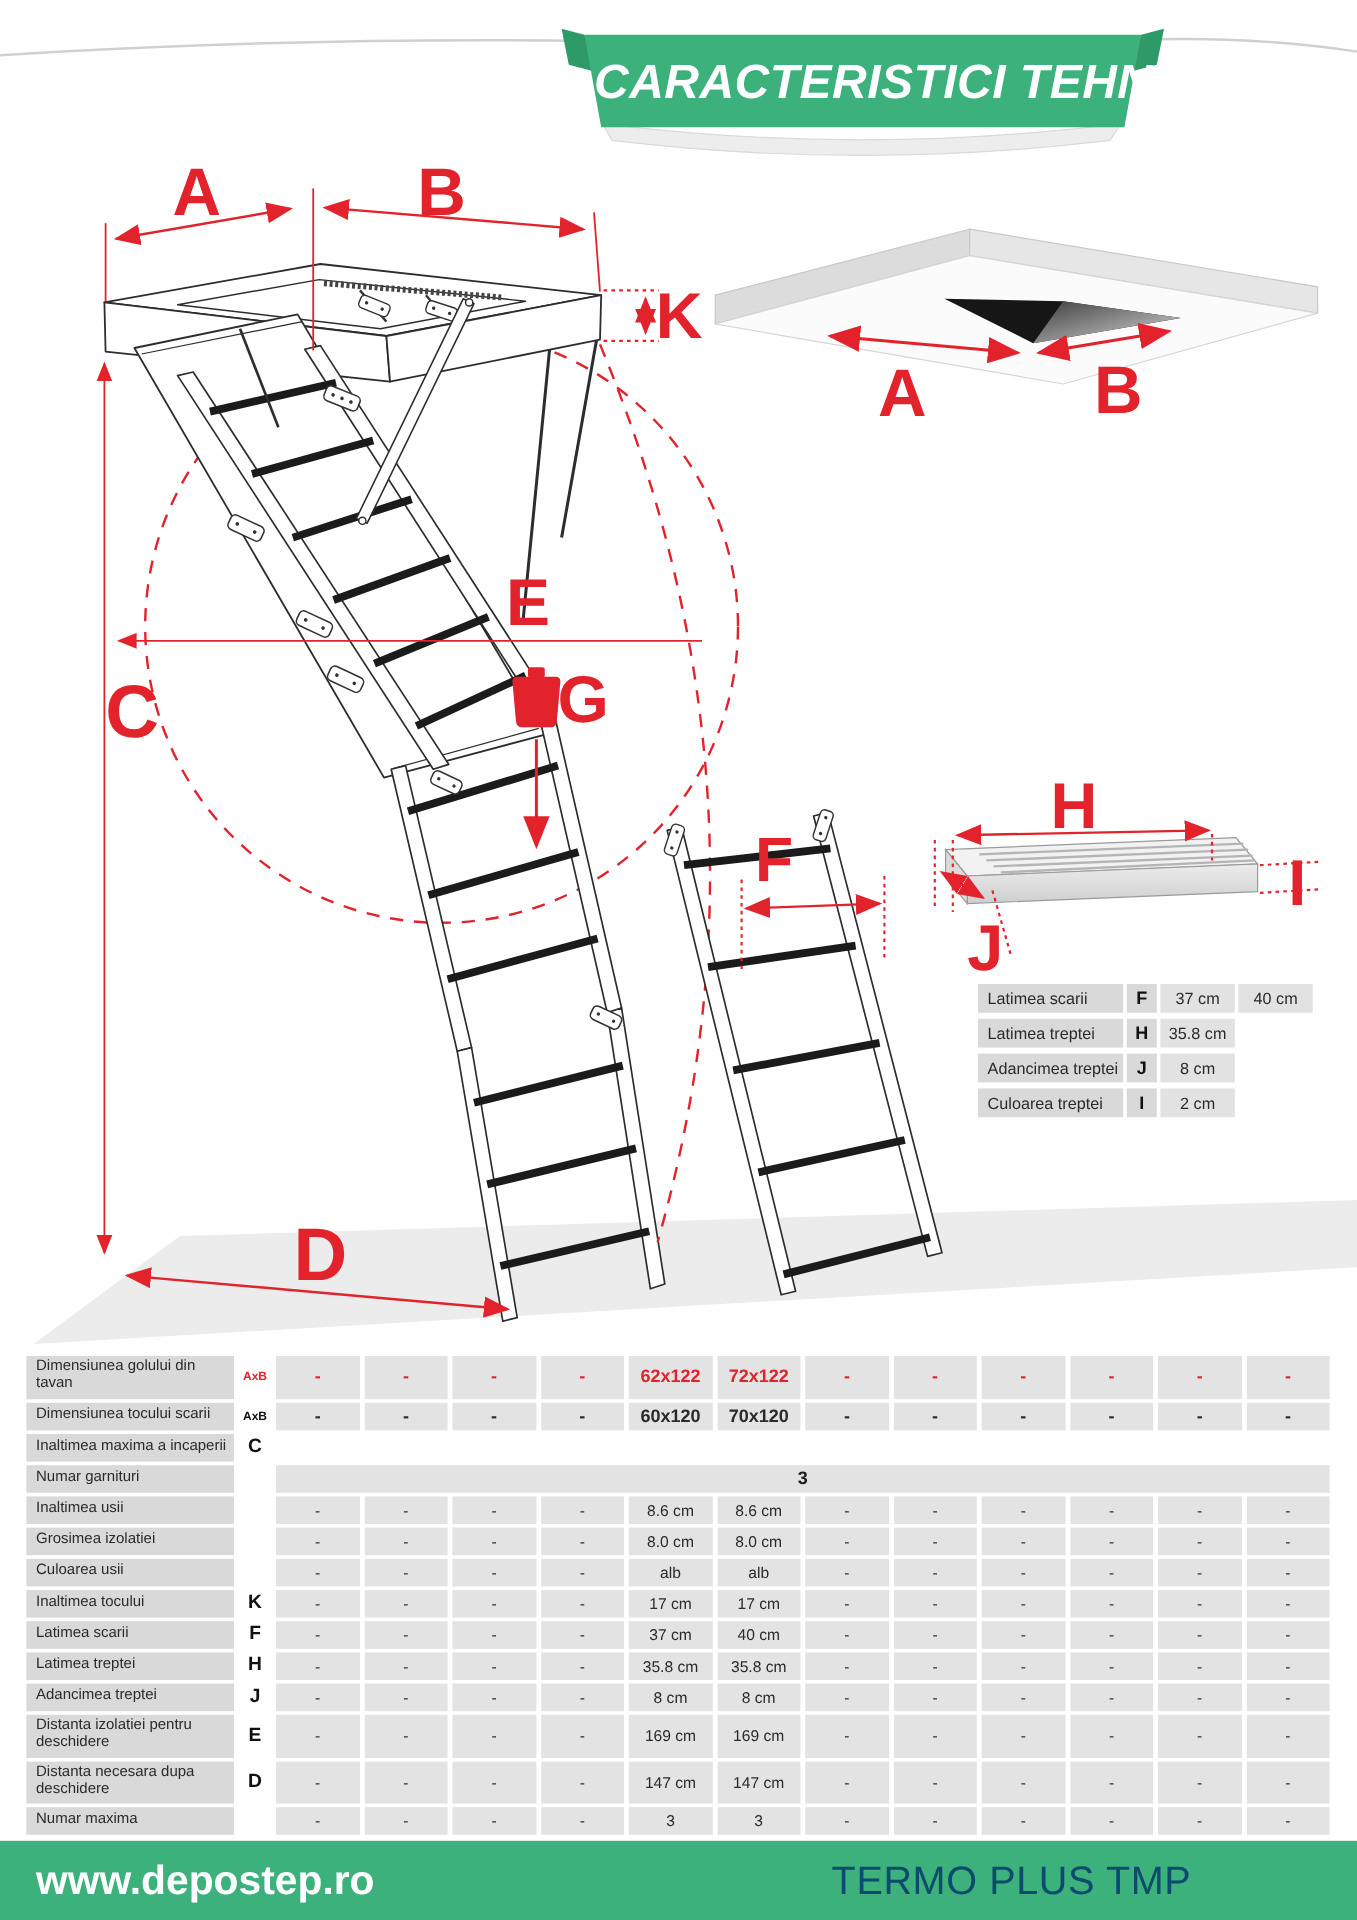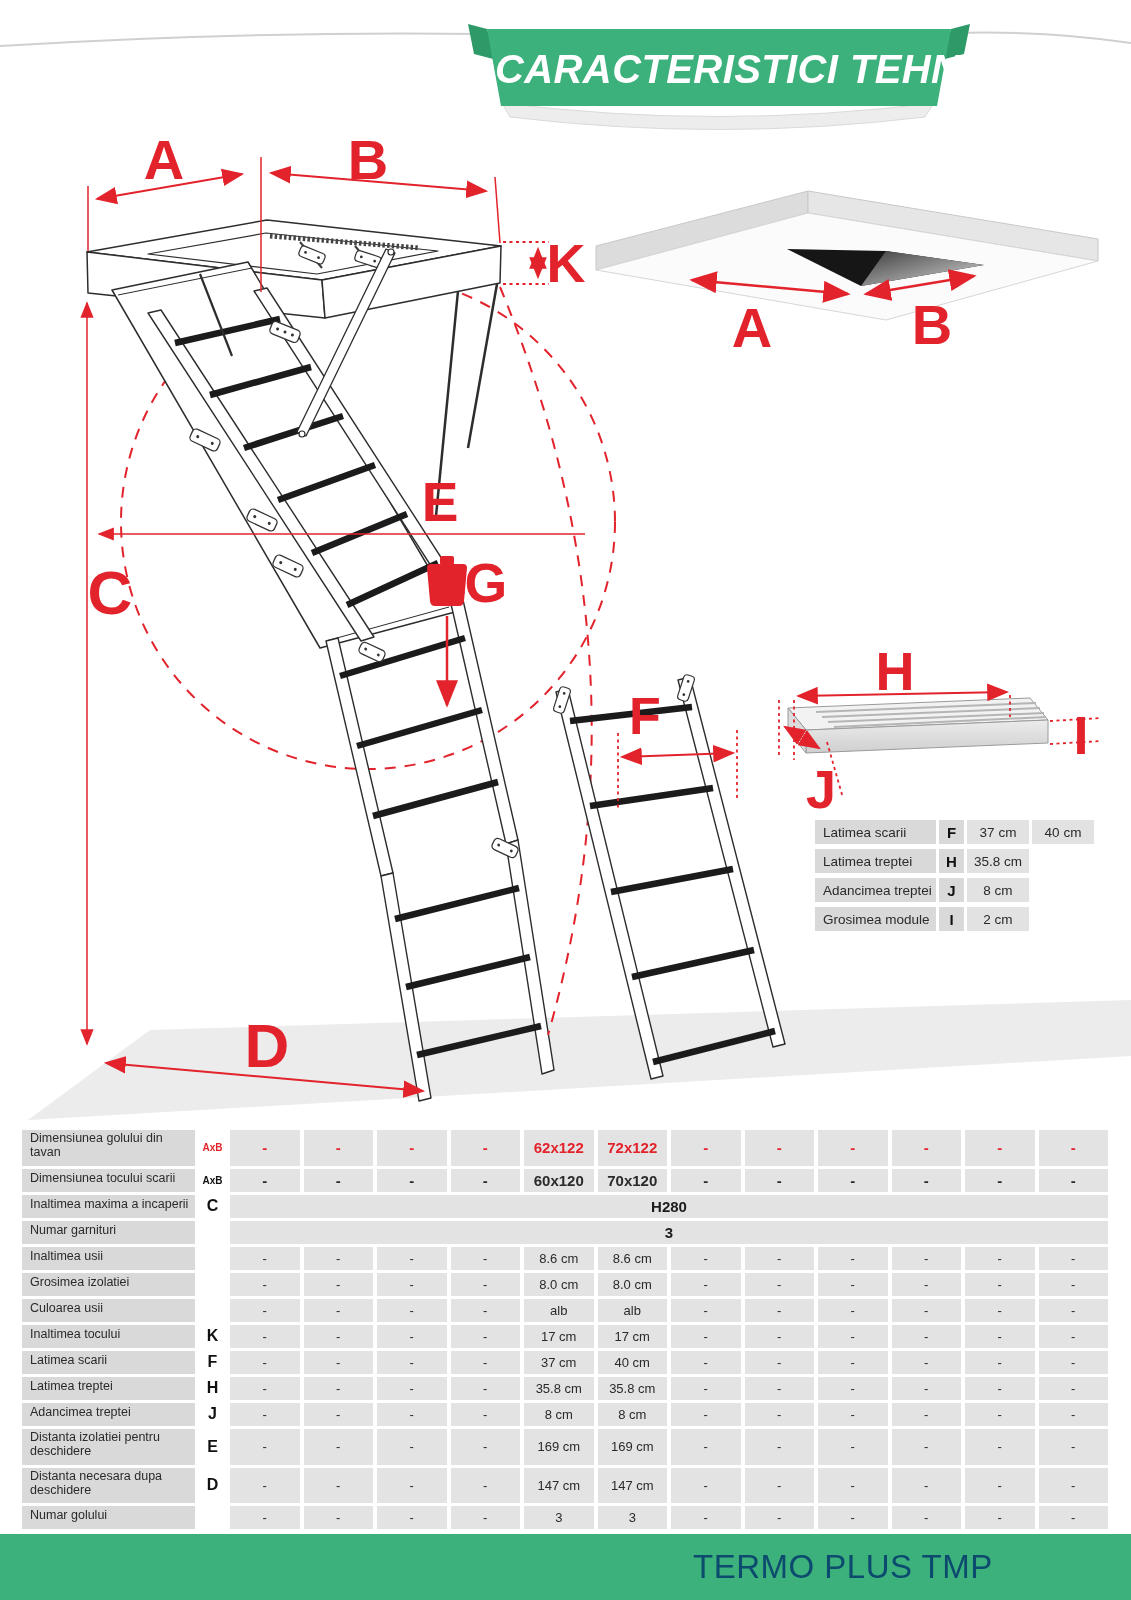--- a/index.html
+++ b/index.html
@@ -279,21 +279,21 @@
     <div class="t-lab">Latimea treptei</div>
     <div class="t-letter">H</div>
     <div class="t-val">35.8 cm</div>
   </div>
   <div class="t-row">
     <div class="t-lab">Adancimea treptei</div>
     <div class="t-letter">J</div>
     <div class="t-val">8 cm</div>
   </div>
   <div class="t-row">
-    <div class="t-lab">Grosimea module</div>
+    <div class="t-lab">Culoarea treptei</div>
     <div class="t-letter">I</div>
     <div class="t-val">2 cm</div>
   </div>
 </div>
 
 <div class="spec-table">
     <div class="srow tall">
       <div class="lab">Dimensiunea golului din tavan</div>
       <div class="letter small red">AxB</div>
       <div class="cell bold red">-</div>
@@ -321,21 +321,20 @@
       <div class="cell bold">-</div>
       <div class="cell bold">-</div>
       <div class="cell bold">-</div>
       <div class="cell bold">-</div>
       <div class="cell bold">-</div>
       <div class="cell bold">-</div>
     </div>
     <div class="srow">
       <div class="lab">Inaltimea maxima a incaperii</div>
       <div class="letter">C</div>
-      <div class="merged">H280</div>
     </div>
     <div class="srow">
       <div class="lab">Numar garnituri</div>
       <div class="letter"></div>
       <div class="merged">3</div>
     </div>
     <div class="srow">
       <div class="lab">Inaltimea usii</div>
       <div class="letter"></div>
       <div class="cell">-</div>
@@ -473,32 +472,33 @@
       <div class="cell">147 cm</div>
       <div class="cell">147 cm</div>
       <div class="cell">-</div>
       <div class="cell">-</div>
       <div class="cell">-</div>
       <div class="cell">-</div>
       <div class="cell">-</div>
       <div class="cell">-</div>
     </div>
     <div class="srow">
-      <div class="lab">Numar golului</div>
+      <div class="lab">Numar maxima</div>
       <div class="letter"></div>
       <div class="cell">-</div>
       <div class="cell">-</div>
       <div class="cell">-</div>
       <div class="cell">-</div>
       <div class="cell">3</div>
       <div class="cell">3</div>
       <div class="cell">-</div>
       <div class="cell">-</div>
       <div class="cell">-</div>
       <div class="cell">-</div>
       <div class="cell">-</div>
       <div class="cell">-</div>
     </div>
   </div>
 
 <div class="footer">
+  <span class="site">www.depostep.ro</span>
   <span class="product">TERMO PLUS TMP</span>
 </div>
 
 </body></html>

